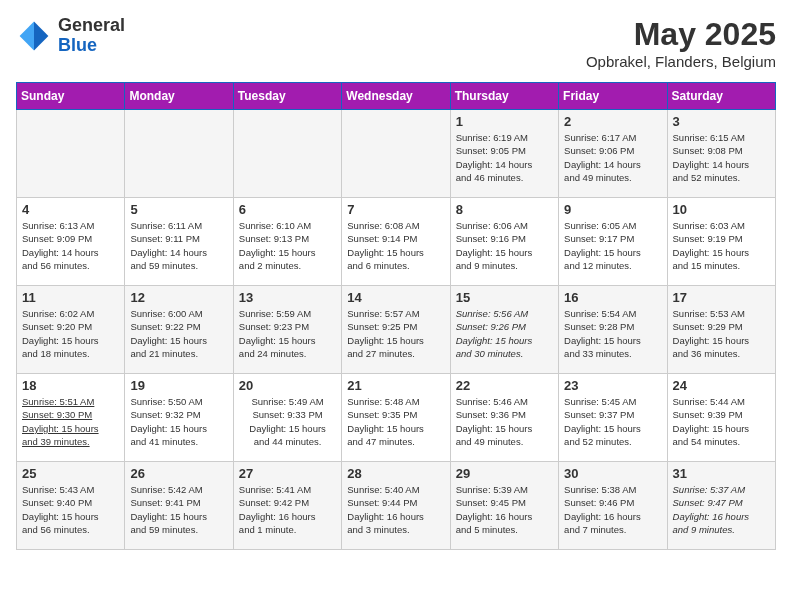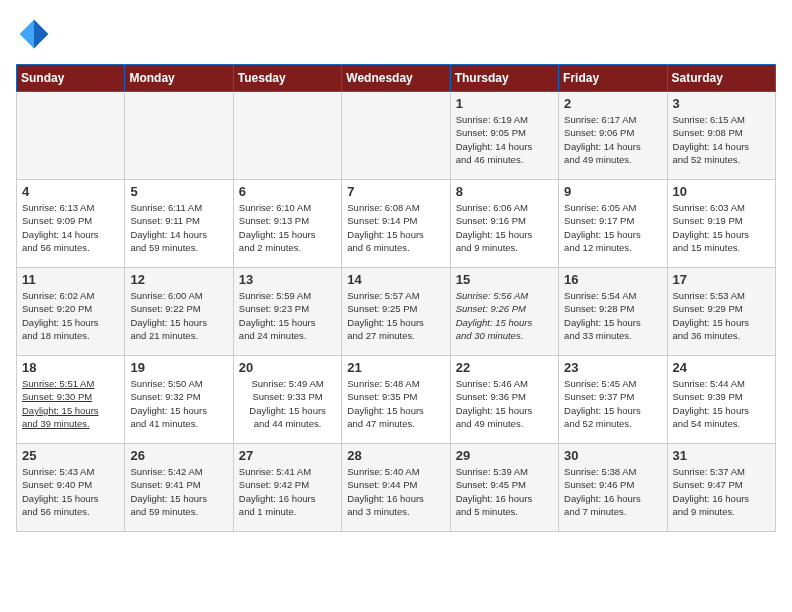--- a/index.html
+++ b/index.html
@@ -43,21 +43,21 @@
     .location {
       font-size: 15px;
       color: #333;
     }
     table {
       width: 100%;
       border-collapse: collapse;
       table-layout: fixed;
     }
     thead tr th {
-      background-color: #7f1d1d;
+      background-color: #a21caf;
       color: #fff;
       font-size: 12px;
       font-weight: bold;
       padding: 6px 4px;
       text-align: left;
       border: 1px solid #1565C0;
     }
     tbody tr td {
       border: 1px solid #ccc;
       vertical-align: top;
@@ -92,20 +92,28 @@
 <body>
 
 <div class="header">
   <div class="logo">
     <svg class="logo-icon" viewBox="0 0 40 40">
       <polygon points="20,4 36,20 20,20" fill="#1565C0"></polygon>
       <polygon points="20,4 4,20 20,20" fill="#42A5F5"></polygon>
       <polygon points="4,20 20,36 20,20" fill="#42A5F5"></polygon>
       <polygon points="20,20 36,20 20,36" fill="#1565C0"></polygon>
     </svg>
+    <div class="logo-text">
+      <span class="general">General</span><br>
+      <span class="blue">Blue</span>
+    </div>
+  </div>
+  <div class="title-block">
+    <div class="month-title">May 2025</div>
+    <div class="location">Opbrakel, Flanders, Belgium</div>
   </div>
 </div>
 
 <table>
   <thead>
     <tr>
     <th>Sunday</th>
         <th>Monday</th>
         <th>Tuesday</th>
         <th>Wednesday</th>
@@ -333,20 +341,20 @@
         </td>
         <td>
           <span class="day-num">30</span>
           <div class="day-info" style="white-space: pre-line;">Sunrise: 5:38 AM
 Sunset: 9:46 PM
 Daylight: 16 hours
 and 7 minutes.</div>
         </td>
         <td>
           <span class="day-num">31</span>
-          <div class="day-info" style="white-space: pre-line;">Sunrise: 5:37 AM
+          <div class="day-info" style="white-space: pre-line; font-style: italic;">Sunrise: 5:37 AM
 Sunset: 9:47 PM
 Daylight: 16 hours
 and 9 minutes.</div>
         </td>
       </tr>
     </tbody>
 </table>
 
 </body></html>

